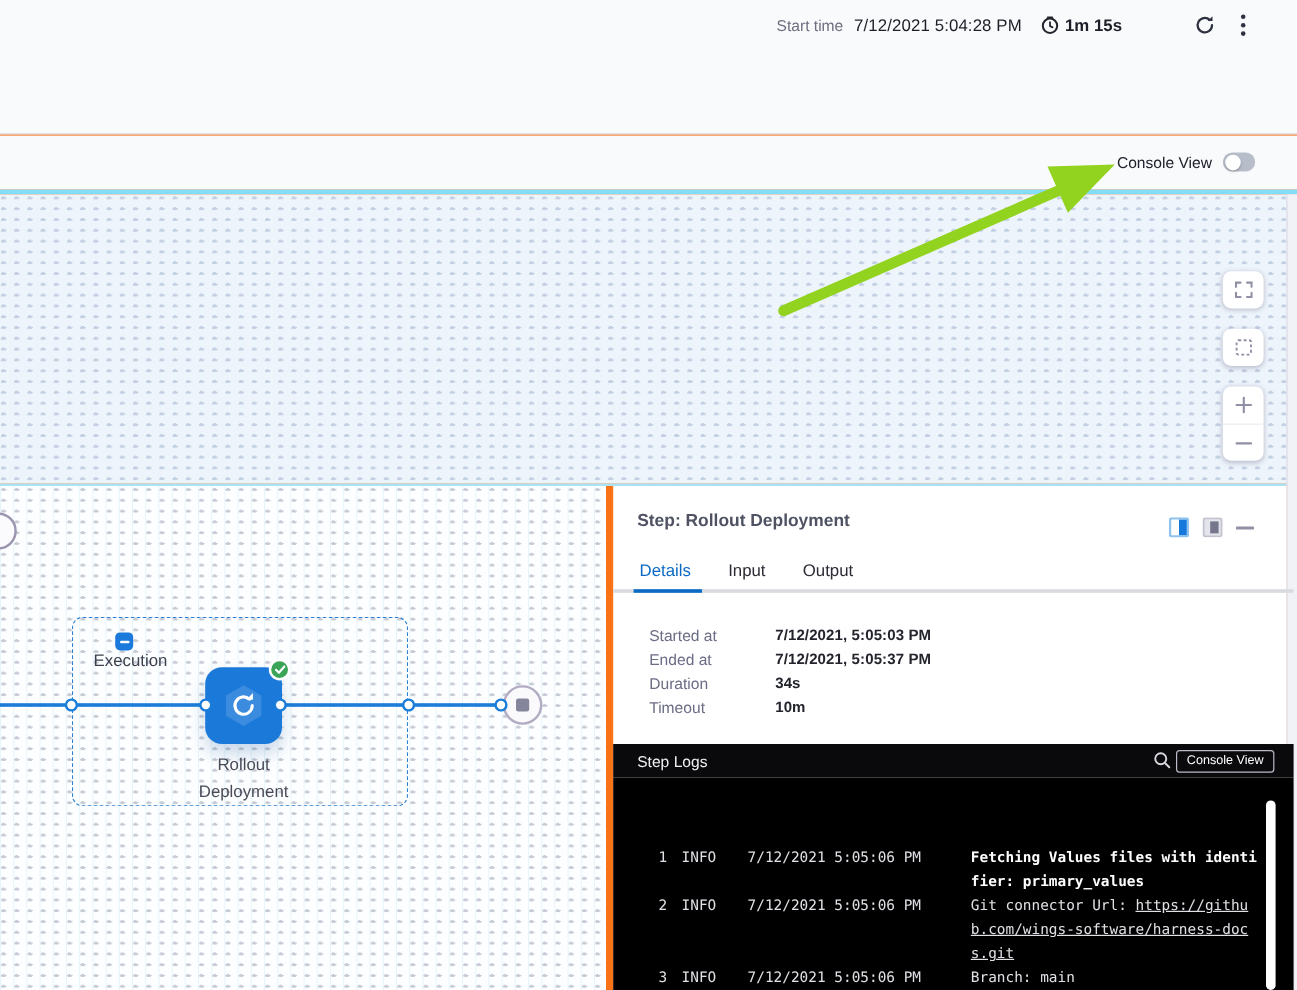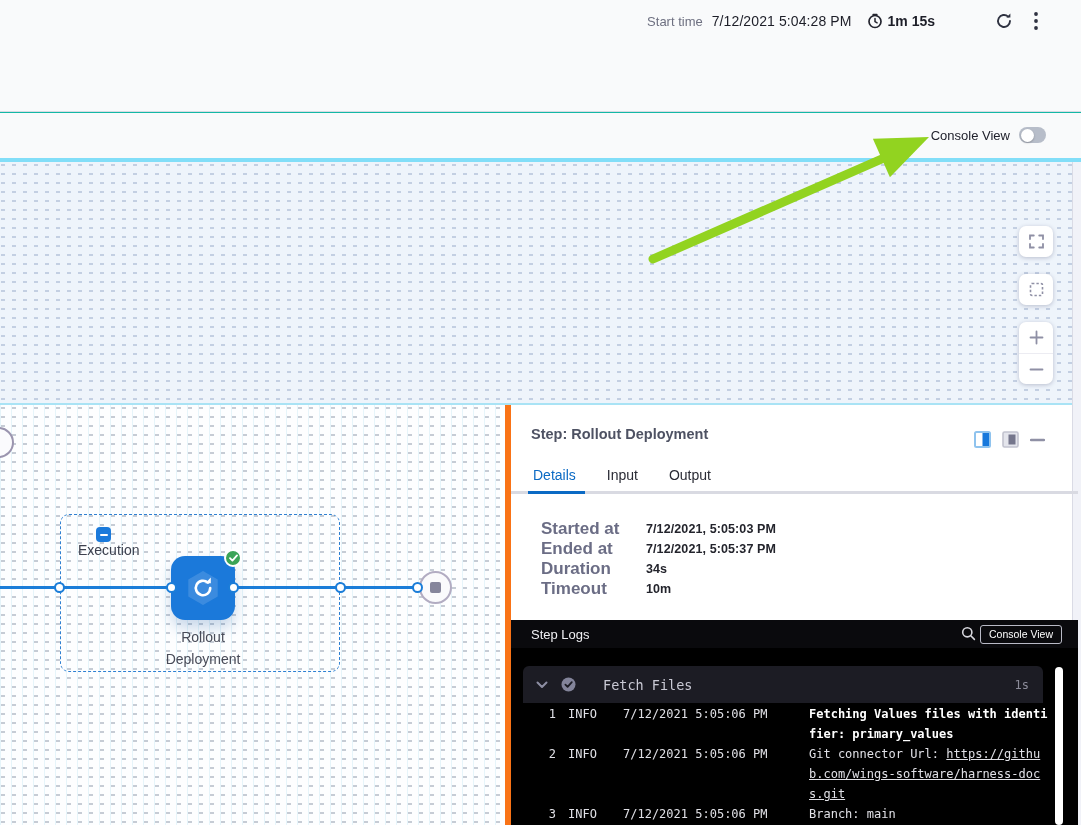--- a/index.html
+++ b/index.html
@@ -1,18 +1,18 @@
 <!DOCTYPE html>
 <html><head>
 <meta charset="utf-8">
 <style>
   * { margin:0; padding:0; box-sizing:border-box; }
   html,body { background:#fff; }
   body { font-family:"Liberation Sans", sans-serif; }
-  #page { position:relative; width:1081px; height:825px; overflow:hidden; background:#14b8a6; }
+  #page { position:relative; width:1081px; height:825px; overflow:hidden; background:#f97316; }
 
   
   #top-header { position:absolute; left:0; top:0; width:1081px; height:112px;
     background:#f9fafb; border-bottom:1px solid #d9dae3; }
   .header-row { position:absolute; top:8px; right:40px; display:flex; align-items:center; height:26px; }
   .start-time-label { font-size:13px; color:#6e7081; margin-right:9px; }
   .start-time-value { font-size:14px; font-weight:400; color:#1d1e28; margin-right:15px; letter-spacing:.1px; }
   .clock-wrap { display:flex; align-items:flex-start; margin-right:58px; }
   .clock-wrap svg { margin-right:5px; }
   .elapsed { font-size:14px; font-weight:700; color:#1d1e28; }
@@ -82,21 +82,21 @@
   .panel-title { position:absolute; left:20px; top:21px; font-size:14.5px; font-weight:600; color:#4e5263; }
   .panel-icons { position:absolute; right:27px; top:26px; display:flex; align-items:center; gap:11px; }
   .tabs { position:absolute; left:22px; top:62px; display:flex; }
   .tab { font-size:14px; color:#2a2b35; background:none; border:none; cursor:pointer; padding:0; }
   .tab.active { color:#0b6ac4; font-weight:500; }
   .tab + .tab { margin-left:31px; }
   .tabline { position:absolute; left:0; top:86px; width:567px; height:3px; background:#d9dae2; }
   .tabline-active { position:absolute; left:17px; top:86px; width:57px; height:3px; background:#0b6ac4; }
   .details-rows { position:absolute; left:30px; top:114px; }
   .d-row { display:flex; height:20px; align-items:center; }
-  .d-label { width:105px; font-size:17px; font-weight:700; color:#6b6d85; }
+  .d-label { width:105px; font-size:13px; font-weight:400; color:#6b6d85; }
   .d-value { font-size:12.5px; font-weight:700; color:#23242c; letter-spacing:.1px; }
 
   
   #logs-bar { position:absolute; left:0; top:215px; width:567px; height:28px; background:#0a0a0d;
     display:flex; align-items:center; }
   .logs-title { font-size:13px; color:#f0f0f3; margin-left:20px; }
   .logs-search { position:absolute; right:102px; top:6px; }
   .console-view-btn { position:absolute; right:16px; top:4.5px; height:19px; padding:0 8px;
     background:transparent; border:1px solid #b9bac6; border-radius:3px; color:#fff;
     font-size:10.5px; font-family:"Liberation Sans",sans-serif; cursor:pointer; }
@@ -293,35 +293,20 @@
       <button class="icon-btn logs-search" style="padding:0;">
         <svg width="15" height="15" viewBox="0 0 15 15">
           <circle cx="6.3" cy="6.3" r="4.6" fill="none" stroke="#d7d7dd" stroke-width="1.6"></circle>
           <path d="M9.8 9.8 13.4 13.4" stroke="#d7d7dd" stroke-width="1.6" stroke-linecap="round"></path>
         </svg>
       </button>
       <button class="console-view-btn">Console View</button>
     </div>
 
     <div id="logs-body">
-      <div class="log-group-header">
-        <span class="lg-chevron">
-          <svg width="12" height="8" viewBox="0 0 12 8">
-            <path d="M1.5 1.5 6 6l4.5-4.5" fill="none" stroke="#8d8ea3" stroke-width="2" stroke-linecap="round" stroke-linejoin="round"></path>
-          </svg>
-        </span>
-        <span class="lg-check">
-          <svg width="15" height="15" viewBox="0 0 15 15">
-            <circle cx="7.5" cy="7.5" r="7" fill="#83849a"></circle>
-            <path d="M4.4 7.7 6.6 9.9 10.8 5.2" fill="none" stroke="#1c1c24" stroke-width="1.8" stroke-linecap="round" stroke-linejoin="round"></path>
-          </svg>
-        </span>
-        <span class="lg-name">Fetch Files</span>
-        <span class="lg-duration">1s</span>
-      </div>
 
       <div class="log-rows">
         <div class="log-row">
           <span class="lr-num">1</span>
           <span class="lr-level">INFO</span>
           <span class="lr-time">7/12/2021 5:05:06 PM</span>
           <span class="lr-msg em">Fetching Values files with identifier: primary_values</span>
         </div>
         <div class="log-row">
           <span class="lr-num">2</span>

